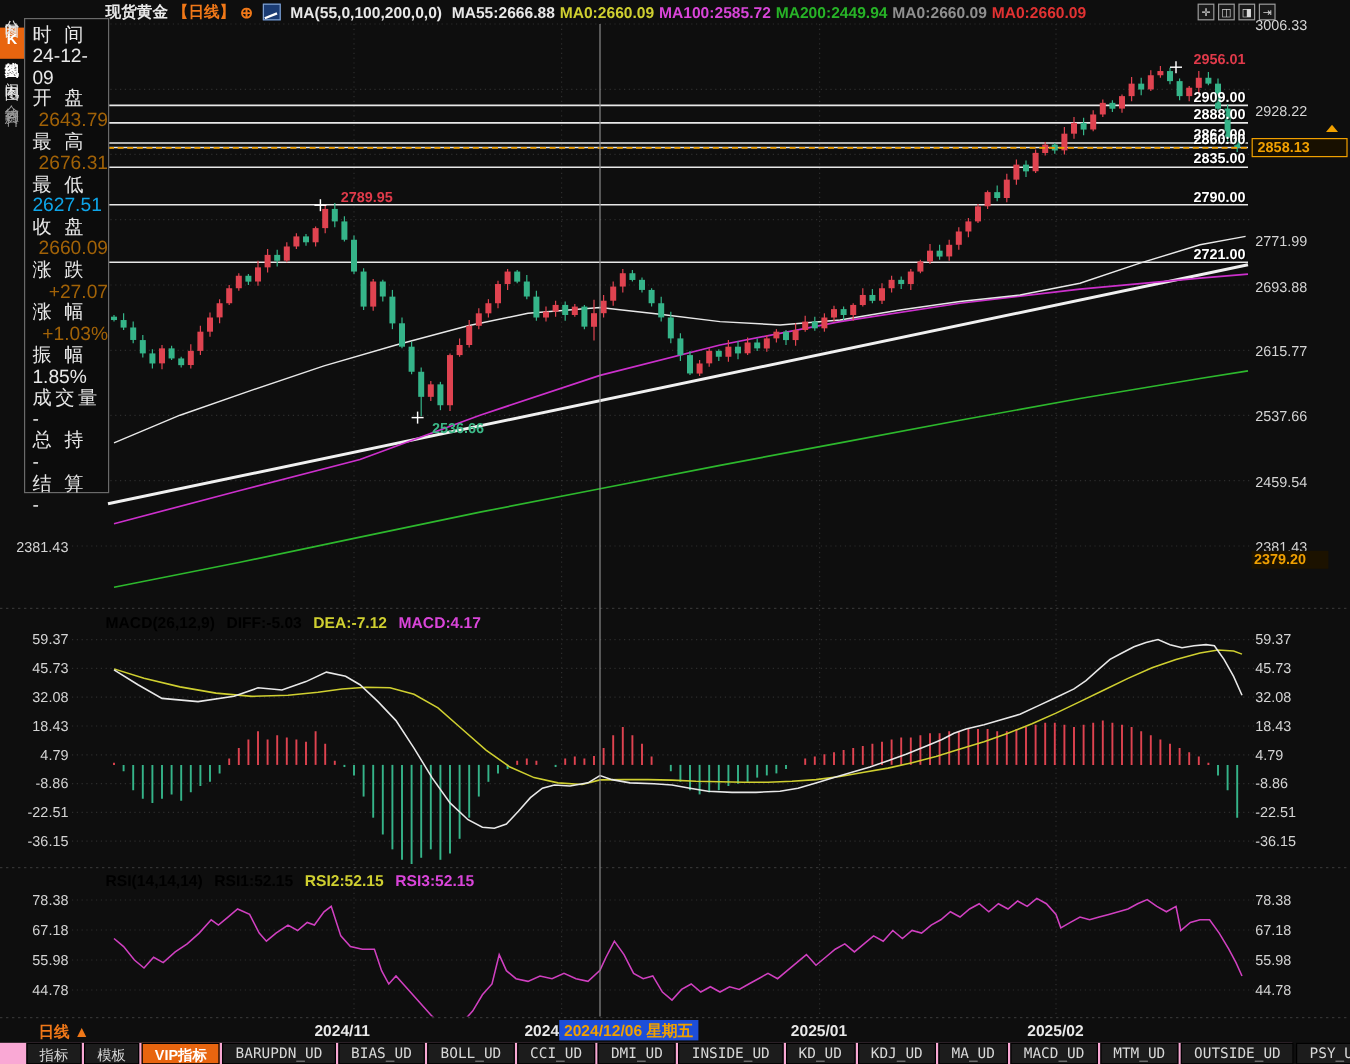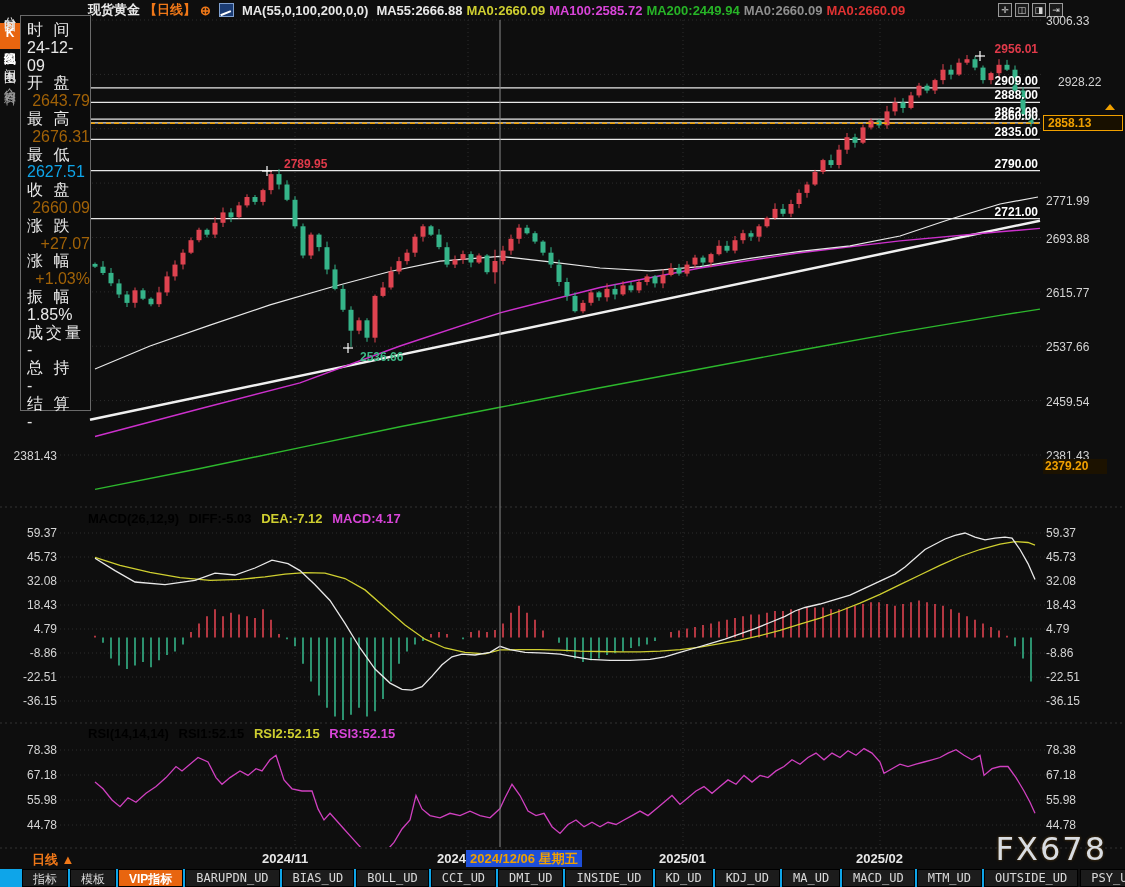--- a/index.html
+++ b/index.html
@@ -57,21 +57,21 @@
 
   
   #xaxis{ position:absolute; left:0; top:850px; width:1125px; height:19px; z-index:3; }
   .x-label{ position:absolute; color:#e8e8e8; font-weight:bold; font-size:13px; top:1px; }
   #period-label{ position:absolute; left:32px; top:1px; color:#f07818; font-weight:bold; font-size:13px; }
   #cross-date{ position:absolute; top:0; height:17px; background:#1d4ed8; color:#f0a000;
     font-weight:bold; font-size:13px; line-height:17px; padding:0 4px; }
 
   
   #bottom-tabs{ position:absolute; left:0; top:869px; width:1077px; height:18px; z-index:5;
-    background:#0ea5e9; display:flex; align-items:stretch; gap:2px; padding-left:22px; }
+    background:#f9a8d4; display:flex; align-items:stretch; gap:2px; padding-left:22px; }
   .btab{ background:#1c1c1c; border:1px solid #000; color:#d8d8d8; font-size:12px;
     padding:1px 10px 0 10px; white-space:nowrap; font-family:"DejaVu Sans Mono",monospace; }
   .btab.cn{ font-family:"Liberation Sans",sans-serif; }
   .btab.active{ background:#e8650f; color:#fff; font-weight:bold; }
 
   #watermark{ position:absolute; right:18px; top:830px; z-index:6; color:#d9dde2; font-size:32px;
     letter-spacing:2px; font-family:"DejaVu Sans",sans-serif; text-shadow:0 0 3px #604010; }
 </style>
 </head>
 <body>
@@ -589,23 +589,22 @@
       <div class="btab">INSIDE_UD</div>
       <div class="btab">KD_UD</div>
       <div class="btab">KDJ_UD</div>
       <div class="btab">MA_UD</div>
       <div class="btab">MACD_UD</div>
       <div class="btab">MTM_UD</div>
       <div class="btab">OUTSIDE_UD</div>
       <div class="btab">PSY_UD</div>
     </div>
 
-  <div id="watermark">FX678</div>
 <div class="axis-label right" style="top: 14px;">3006.33</div>
-    <div class="axis-label right" style="top: 75px; margin-left: 12px;">2928.22</div>
+    <div class="axis-label right" style="top: 86px;">2928.22</div>
     <div class="axis-label right" style="top: 194px;">2771.99</div>
     <div class="axis-label right" style="top: 231.5px;">2693.88</div>
     <div class="axis-label right" style="top: 285.873px;">2615.77</div>
     <div class="axis-label right" style="top: 340.247px;">2537.66</div>
     <div class="axis-label right" style="top: 394.627px;">2459.54</div>
     <div class="axis-label right" style="top: 449px;">2381.43</div>
     <div class="axis-label left" style="top: 449px;">2381.43</div>
     <div class="axis-label right" style="top: 526.035px;">59.37</div>
     <div class="axis-label left" style="top: 526.035px;">59.37</div>
     <div class="axis-label right" style="top: 550.018px;">45.73</div>

